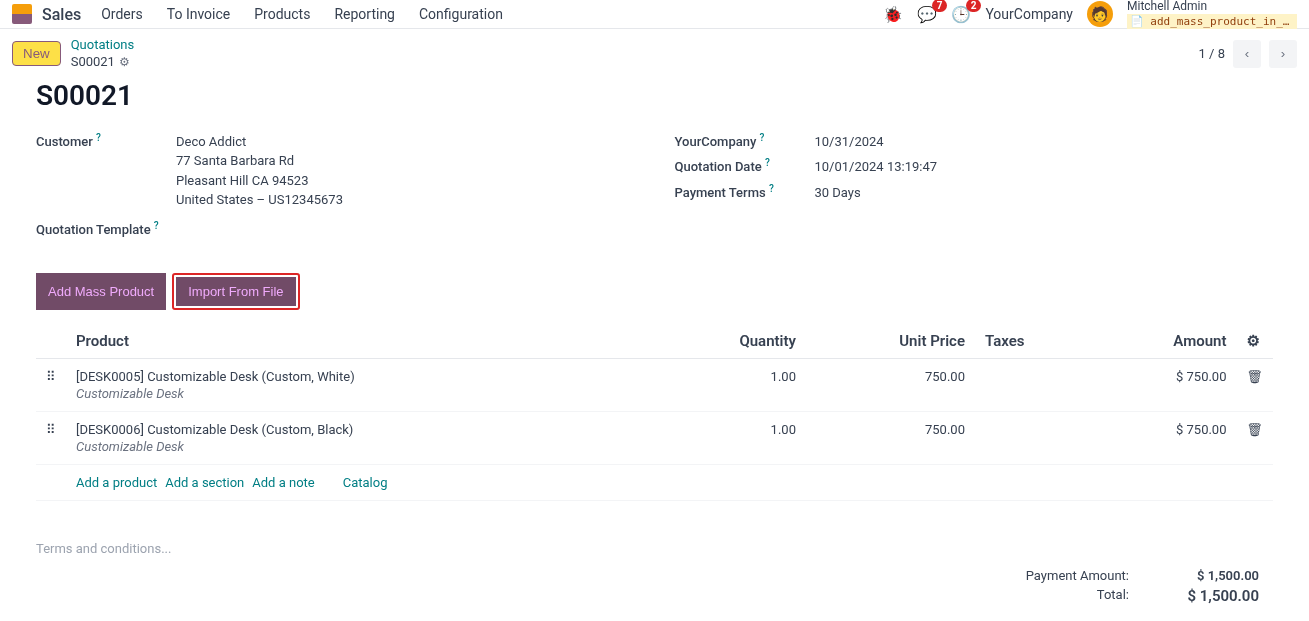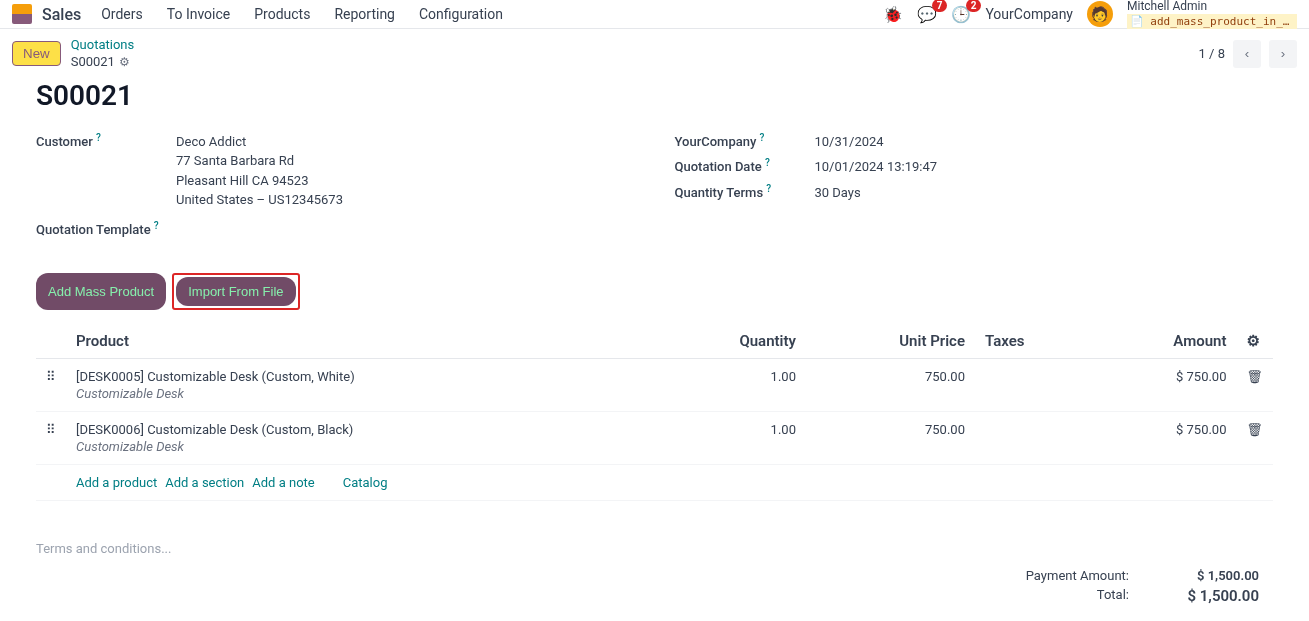--- a/index.html
+++ b/index.html
@@ -31,21 +31,21 @@
 .form-grid { display: flex; gap: 40px; margin-bottom: 30px; }
 .form-col { flex: 1; }
 .form-row { display: flex; margin-bottom: 6px; align-items: flex-start; }
 .form-label { width: 140px; font-weight: 500; color: #374151; font-size: 13px; }
 .form-label .help { color: #017e84; font-size: 10px; vertical-align: super; cursor: pointer; }
 .form-value { flex: 1; color: #374151; font-size: 13px; line-height: 1.5; }
 .tabs { display: flex; border-bottom: 1px solid #d1d5db; margin-bottom: 16px; }
 .tab { padding: 10px 20px; font-size: 14px; color: #6b7280; cursor: pointer; border: 1px solid transparent; border-bottom: none; margin-bottom: -1px; }
 .tab.active { color: #374151; border-color: #d1d5db; border-bottom: 1px solid #fff; background: #fff; border-radius: 4px 4px 0 0; }
 .tab-actions { display: flex; gap: 0; margin-bottom: 14px; }
-.btn-primary { background: #714B67; color: #86efac; border: none; padding: 7px 12px; font-size: 13px; cursor: pointer; border-radius: 12px; }
+.btn-primary { background: #714B67; color: #f0abfc; border: none; padding: 7px 12px; font-size: 13px; cursor: pointer; border-radius: 0; }
 .btn-highlight-wrap { border: 2px solid #dc2626; padding: 2px; margin-left: 6px; border-radius: 3px; }
 .table { width: 100%; border-collapse: collapse; }
 .table th { text-align: left; font-weight: 600; font-size: 15px; color: #374151; padding: 8px 10px; border-bottom: 1px solid #e5e7eb; }
 .table th.r, .table td.r { text-align: right; }
 .table td { padding: 10px; font-size: 13px; color: #374151; border-bottom: 1px solid #f3f4f6; vertical-align: top; }
 .drag { color: #9ca3af; cursor: grab; }
 .prod-sub { font-style: italic; color: #6b7280; margin-top: 2px; }
 .trash { color: #6b7280; cursor: pointer; }
 .add-links { display: flex; gap: 8px; padding: 10px 10px 10px 40px; border-bottom: 1px solid #f3f4f6; align-items: center; }
 .add-link { color: #017e84; font-size: 13px; cursor: pointer; }
@@ -124,21 +124,21 @@
     <div class="form-col">
       <div class="form-row">
         <div class="form-label"><span>YourCompany</span> <span class="help">?</span></div>
         <div class="form-value">10/31/2024</div>
       </div>
       <div class="form-row">
         <div class="form-label"><span>Quotation Date</span> <span class="help">?</span></div>
         <div class="form-value">10/01/2024 13:19:47</div>
       </div>
       <div class="form-row">
-        <div class="form-label"><span>Quantity Terms</span> <span class="help">?</span></div>
+        <div class="form-label"><span>Payment Terms</span> <span class="help">?</span></div>
         <div class="form-value">30 Days</div>
       </div>
     </div>
   </div>
 
 
   <div class="tab-actions">
     <button class="btn-primary">Add Mass Product</button>
     <span class="btn-highlight-wrap">
       <button class="btn-primary">Import From File</button>

